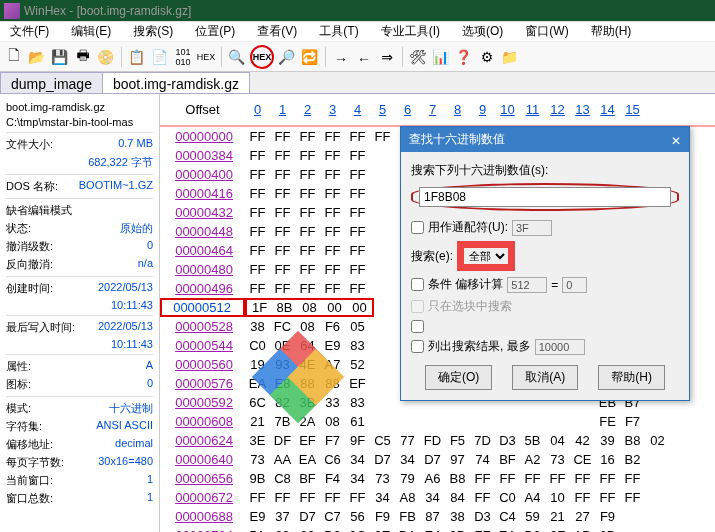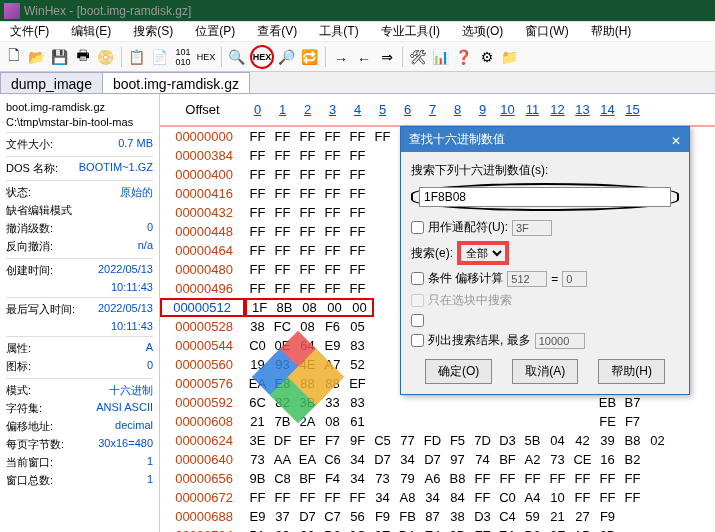--- a/index.html
+++ b/index.html
@@ -22,32 +22,32 @@
 .sidebar .label { color: #000; }
 .sidebar .val { color: #0050d0; text-align: right; }
 .sidebar hr { border: none; border-top: 1px solid #ddd; margin: 4px 0; }
 .hexarea { flex: 1; position: relative; font-family: Consolas, monospace; font-size: 13px; }
 .hexhdr { display: flex; border-bottom: 2px solid #fca5a5; padding: 8px 0; }
 .hexhdr .offlbl { width: 85px; text-align: center; color: #000; }
 .hexhdr .cols { display: flex; }
 .hexhdr .cols span { width: 25px; text-align: center; color: #0050d0; text-decoration: underline; }
 .hexrows { }
 .hexrow { display: flex; height: 19px; align-items: center; }
-.hexrow .off { width: 85px; text-align: right; padding-right: 12px; color: #c2410c; }
+.hexrow .off { width: 85px; text-align: right; padding-right: 12px; color: #a21caf; text-decoration: underline; }
 .hexrow .bytes { display: flex; }
 .hexrow .bytes span { width: 25px; text-align: center; }
 .redbox { border: 2px solid #d00; }
 .dialog { position: absolute; left: 240px; top: 32px; width: 290px; background: #f0f0f0; border: 1px solid #2a6eb8; box-shadow: 2px 2px 6px rgba(0,0,0,.3); }
 .dlg-title { background: #3a7ec8; color: #fff; padding: 4px 8px; display: flex; justify-content: space-between; align-items: flex-end; font-size: 12px; }
 .dlg-body { padding: 10px; font-size: 12px; }
-.dlg-input-wrap { border: 2px solid #000000; border-radius: 50% / 40%; padding: 2px 6px; margin-bottom: 8px; }
+.dlg-input-wrap { border: 2px solid #b91c1c; border-radius: 50% / 40%; padding: 2px 6px; margin-bottom: 8px; }
 .dlg-input { width: 100%; border: 1px solid #888; padding: 2px 4px; background: #fff; font-size: 12px; }
 .dlg-field { margin: 5px 0; display: flex; align-items: center; gap: 4px; }
 .dlg-field input[type=text] { border: 1px solid #aaa; padding: 1px 3px; width: 40px; font-size: 11px; }
-.dlg-field select { border: 4px solid #ef4444; font-size: 11px; padding: 1px; }
+.dlg-field select { border: 7px solid #ef4444; font-size: 11px; padding: 1px; }
 .dlg-btns { display: flex; justify-content: center; gap: 20px; margin-top: 10px; }
 .dlg-btns button { padding: 3px 12px; font-size: 12px; border: 1px solid #888; background: #e8e8e8; }
 .overlay-logo { position: absolute; left: 100px; top: 245px; width: 80px; height: 80px; pointer-events: none; opacity: 0.85; }
 .overlay-logo .sq { position: absolute; width: 40px; height: 40px; transform: rotate(45deg); }
 </style>
 </head>
 <body>
 
 <div class="titlebar">
   <div class="icon"></div>
@@ -106,32 +106,36 @@
         <span class="label">boot.img-ramdisk.gz</span>
       </div>
     <div class="row">
         <span class="label">C:\tmp\mstar-bin-tool-mas</span>
       </div>
     <hr>
     <div class="row">
         <span class="label">文件大小:</span>
         <span class="val">0.7 MB</span>
       </div>
+    <div class="row">
+        <span></span>
+        <span class="val">682,322 字节</span>
+      </div>
     <hr>
     <div class="row">
         <span class="label">DOS 名称:</span>
         <span class="val">BOOTIM~1.GZ</span>
       </div>
     <hr>
     <div class="row">
+        <span class="label">缺省编辑模式</span>
+      </div>
+    <div class="row">
         <span class="label">状态:</span>
         <span class="val">原始的</span>
-      </div>
-    <div class="row">
-        <span class="label">缺省编辑模式</span>
       </div>
     <div class="row">
         <span class="label">撤消级数:</span>
         <span class="val">0</span>
       </div>
     <div class="row">
         <span class="label">反向撤消:</span>
         <span class="val">n/a</span>
       </div>
     <hr>

